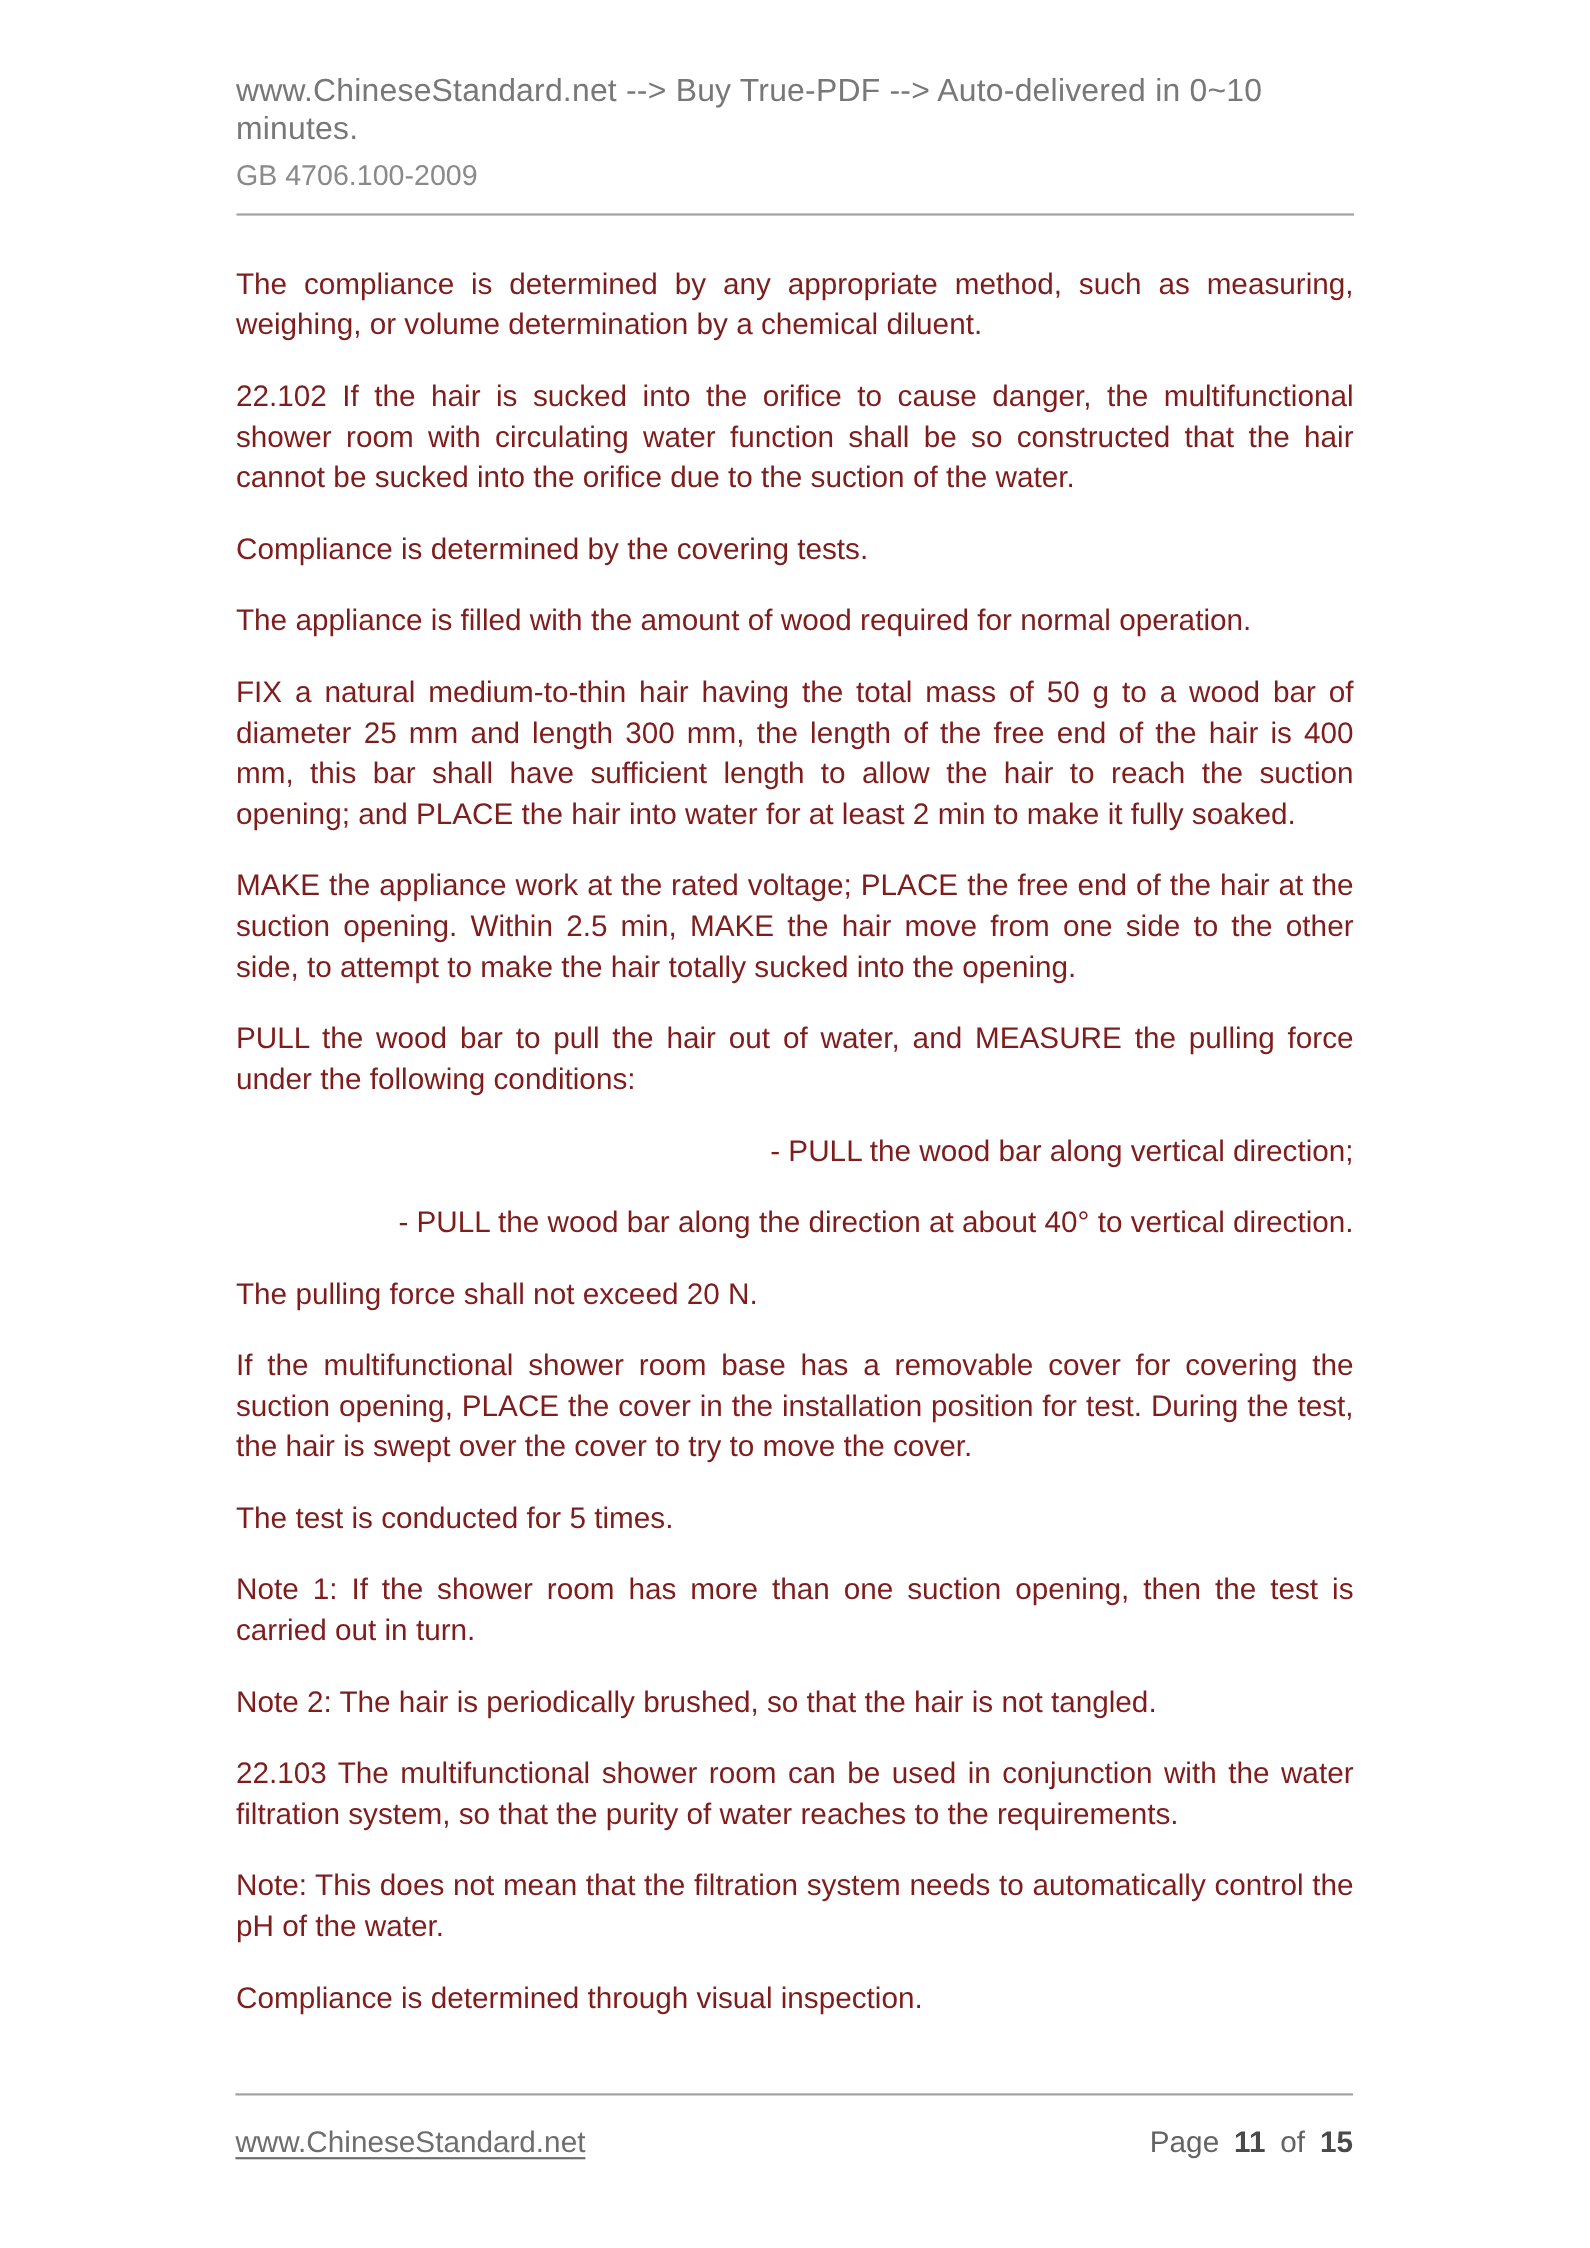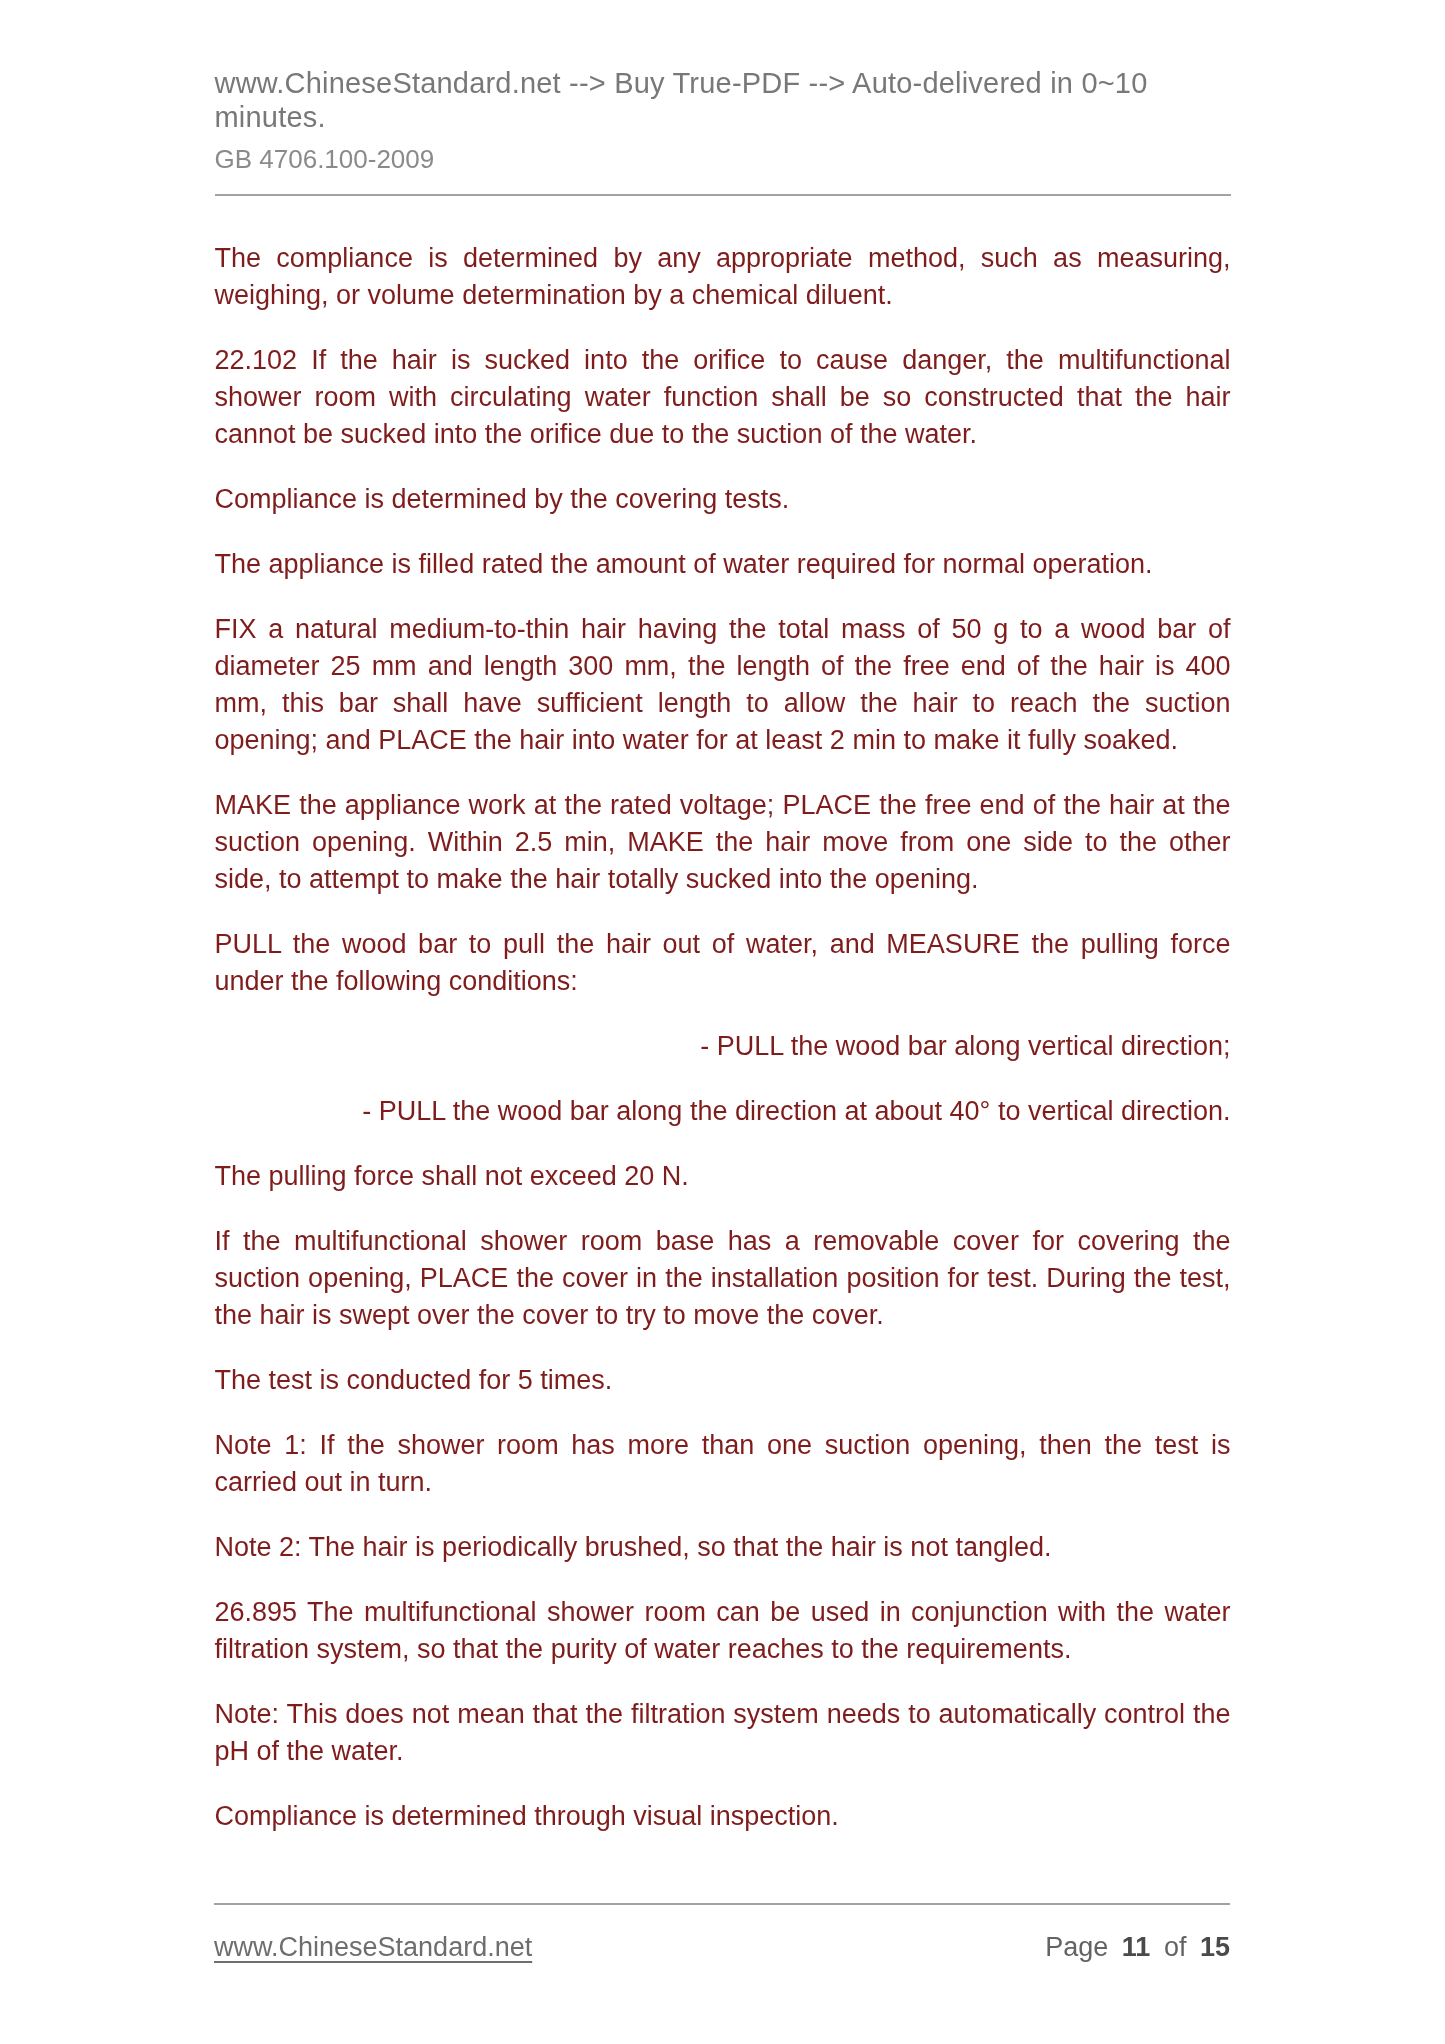--- a/index.html
+++ b/index.html
@@ -92,32 +92,32 @@
       <div class="line1">www.ChineseStandard.net --&gt; Buy True-PDF --&gt; Auto-delivered in 0~10 minutes.</div>
       <div class="line2">GB 4706.100-2009</div>
       <hr class="rule header-rule">
     </div>
 
     <div class="doc-body">
 
     <p class="para">The compliance is determined by any appropriate method, such as measuring, weighing, or volume determination by a chemical diluent.</p>
         <p class="para">22.102 If the hair is sucked into the orifice to cause danger, the multifunctional shower room with circulating water function shall be so constructed that the hair cannot be sucked into the orifice due to the suction of the water.</p>
         <p class="para">Compliance is determined by the covering tests.</p>
-        <p class="para">The appliance is filled rated the amount of water required for normal operation.</p>
+        <p class="para">The appliance is filled with the amount of wood required for normal operation.</p>
         <p class="para">FIX a natural medium-to-thin hair having the total mass of 50 g to a wood bar of diameter 25 mm and length 300 mm, the length of the free end of the hair is 400 mm, this bar shall have sufficient length to allow the hair to reach the suction opening; and PLACE the hair into water for at least 2 min to make it fully soaked.</p>
         <p class="para">MAKE the appliance work at the rated voltage; PLACE the free end of the hair at the suction opening. Within 2.5 min, MAKE the hair move from one side to the other side, to attempt to make the hair totally sucked into the opening.</p>
         <p class="para">PULL the wood bar to pull the hair out of water, and MEASURE the pulling force under the following conditions:</p>
         <p class="para list-item">- PULL the wood bar along vertical direction;</p>
         <p class="para list-item">- PULL the wood bar along the direction at about 40° to vertical direction.</p>
         <p class="para">The pulling force shall not exceed 20 N.</p>
         <p class="para">If the multifunctional shower room base has a removable cover for covering the suction opening, PLACE the cover in the installation position for test. During the test, the hair is swept over the cover to try to move the cover.</p>
         <p class="para">The test is conducted for 5 times.</p>
         <p class="para">Note 1: If the shower room has more than one suction opening, then the test is carried out in turn.</p>
         <p class="para">Note 2: The hair is periodically brushed, so that the hair is not tangled.</p>
-        <p class="para">26.895 The multifunctional shower room can be used in conjunction with the water filtration system, so that the purity of water reaches to the requirements.</p>
+        <p class="para">22.103 The multifunctional shower room can be used in conjunction with the water filtration system, so that the purity of water reaches to the requirements.</p>
         <p class="para">Note: This does not mean that the filtration system needs to automatically control the pH of the water.</p>
         <p class="para">Compliance is determined through visual inspection.</p>
       </div>
 
   </div>
 
   <div class="doc-footer">
     <hr class="rule">
     <div class="footer-row">
       <a class="footer-link">www.ChineseStandard.net</a>

